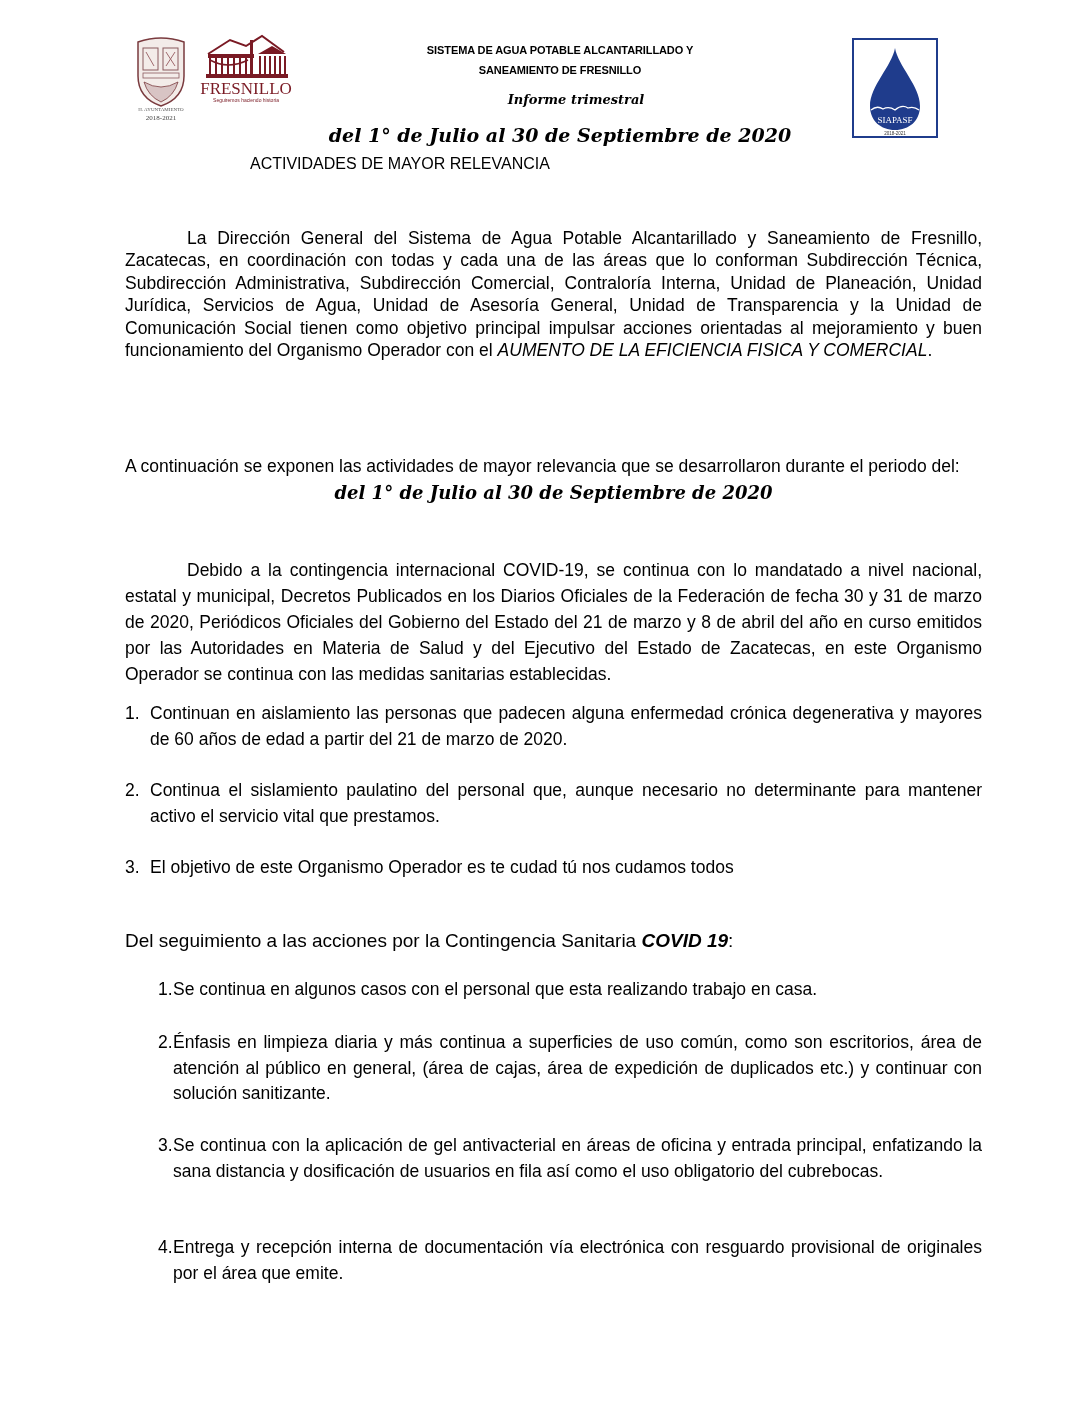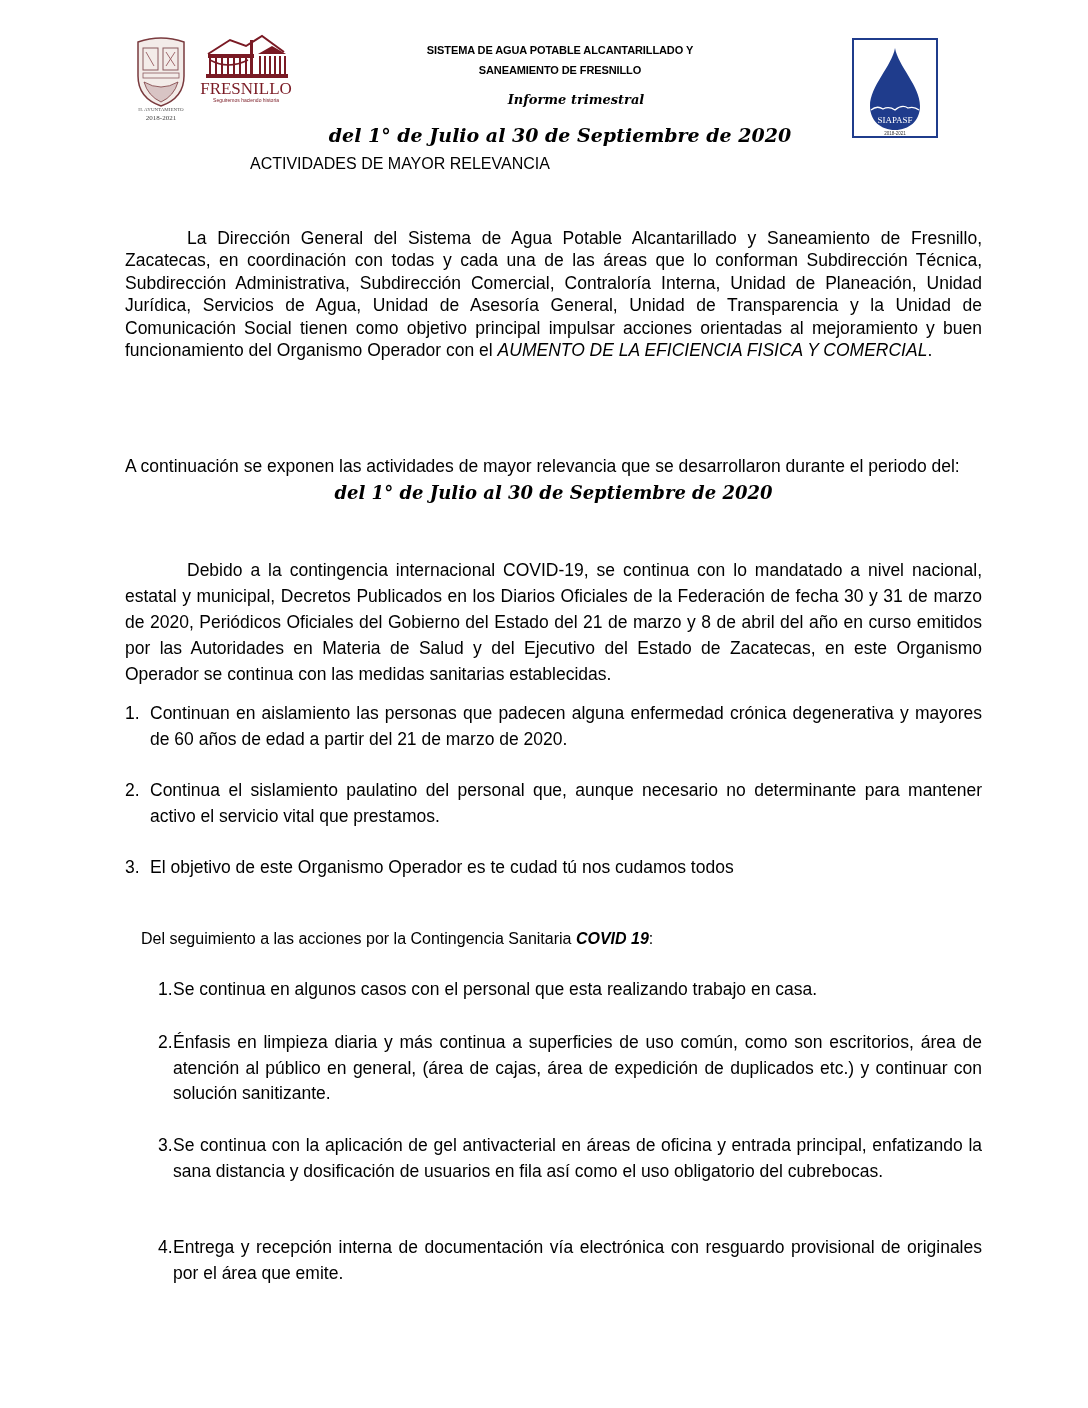--- a/index.html
+++ b/index.html
@@ -33,21 +33,21 @@
   .list { left: 125px; width: 857px; font-size: 17.5px; }
   .li { position: absolute; left: 0; width: 857px; line-height: 25.5px; }
   .li .num { position: absolute; left: 0; top: 0; }
   .li .txt { display: block; margin-left: 25px; text-align: justify; }
 
   #list1 { top: 701px; }
   #list1 .li:nth-child(1) { top: 0; }
   #list1 .li:nth-child(2) { top: 77px; }
   #list1 .li:nth-child(3) { top: 154px; }
 
-  #followup { left: 141px; top: 930px; font-size: 16px; }
+  #followup { left: 125px; top: 930px; font-size: 19px; }
   .bold-italic { font-weight: bold; font-style: italic; }
 
   #list2 { left: 158px; width: 824px; top: 977px; font-size: 17.5px; }
   #list2 .li { width: 824px; }
   #list2 .li .txt { margin-left: 15px; }
   #list2 .li:nth-child(1) { top: 0; }
   #list2 .li:nth-child(2) { top: 53px; }
   #list2 .li:nth-child(3) { top: 156px; }
   #list2 .li:nth-child(4) { top: 258px; }
 </style>

